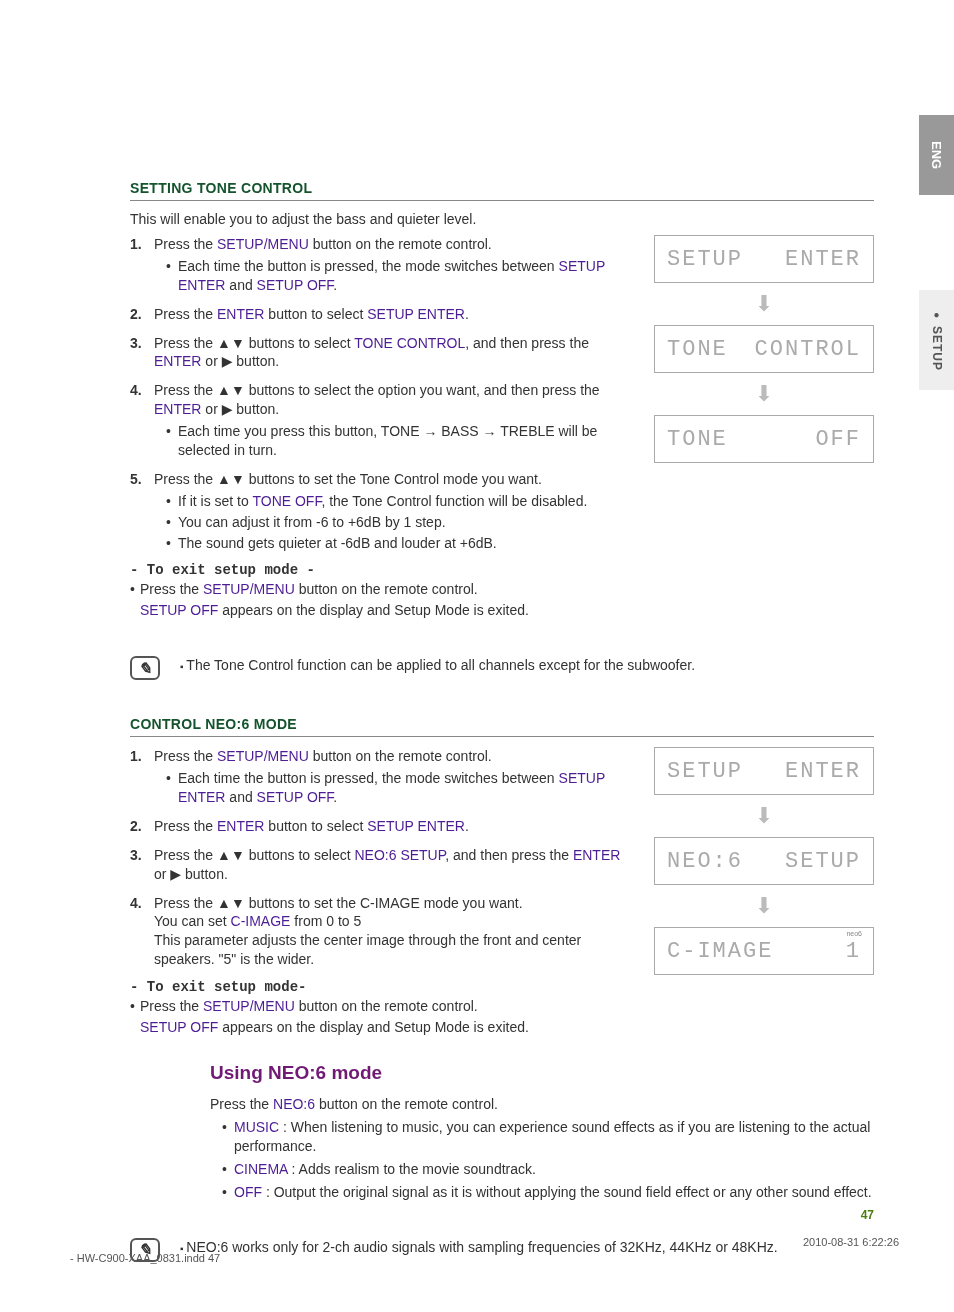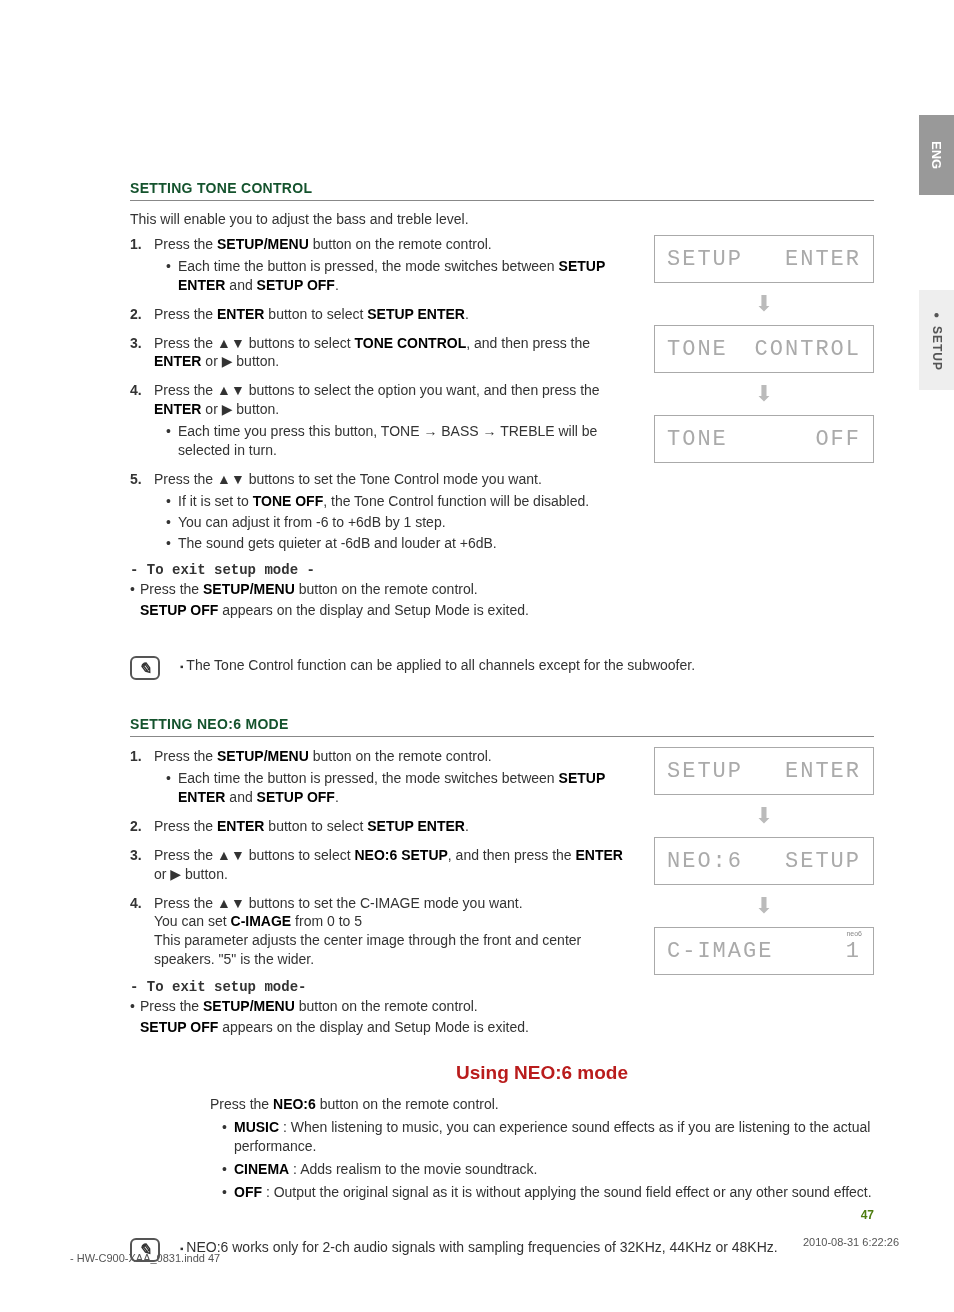--- a/index.html
+++ b/index.html
@@ -123,50 +123,49 @@
       font-weight: bold;
       font-size: 16px;
       flex-shrink: 0;
     }
     .note-text { font-size: 14px; line-height: 1.4; flex: 1; }
     .note-bullet::before { content: "▪ "; font-size: 10px; }
     
     h3.sub-title {
       font-size: 19px;
       font-weight: 600;
-      color: #b91c1c;
+      color: #701a75;
       margin-top: 25px;
       margin-bottom: 12px;
       margin-left: 80px;
-      text-align: center;
     }
     .sub-block { margin-left: 80px; }
     .sub-intro { margin-bottom: 6px; }
     ul.modes { list-style: none; padding-left: 12px; }
     ul.modes li { position: relative; padding-left: 12px; margin-bottom: 4px; line-height: 1.35; }
     ul.modes li::before { content: "•"; position: absolute; left: 0; }
     
     .page-num { position: absolute; bottom: 90px; right: 80px; font-weight: bold; font-size: 12px; color: #4d7c0f; margin-left: 48px; }
     .footer-left { position: absolute; bottom: 48px; left: 70px; font-size: 11px; color: #555; }
     .footer-right { position: absolute; bottom: 64px; right: 55px; font-size: 11px; color: #555; }
     
-    b { font-weight: bold; color: #000000; text-align: right; }
+    b { font-weight: normal; color: #4c1d95; text-align: right; }
   </style>
 </head>
 <body>
 
 <div class="lang-tab">ENG</div>
 <div class="section-tab">SETUP</div>
 
 <div class="page">
 
   <h2 class="section-title">SETTING TONE CONTROL</h2>
   <hr class="rule">
 
-  <p class="intro">This will enable you to adjust the bass and treble level.</p>
+  <p class="intro">This will enable you to adjust the bass and quieter level.</p>
 
   <div class="content-row">
     <div class="text-col">
       <ol>
         <li><span class="num">1.</span>
           <span><span>Press the </span><b>SETUP/MENU</b><span> button on the remote control.</span></span>
           <ul class="sub">
               <li><span>Each time the button is pressed, the mode switches between </span><b>SETUP ENTER</b><span> and </span><b>SETUP OFF</b><span>.</span></li>
             </ul>
         </li>
@@ -214,21 +213,21 @@
           <span>OFF</span>
         </div>
     </div>
   </div>
 
   <div class="note-box">
     <div class="note-icon">✎</div>
     <div class="note-text note-bullet">The Tone Control function can be applied to all channels except for the subwoofer.</div>
   </div>
 
-  <h2 class="section-title second">SETTING NEO:6 MODE</h2>
+  <h2 class="section-title second">CONTROL NEO:6 MODE</h2>
   <hr class="rule">
 
 
   <div class="content-row">
     <div class="text-col">
       <ol>
         <li><span class="num">1.</span>
           <span><span>Press the </span><b>SETUP/MENU</b><span> button on the remote control.</span></span>
           <ul class="sub">
               <li><span>Each time the button is pressed, the mode switches between </span><b>SETUP ENTER</b><span> and </span><b>SETUP OFF</b><span>.</span></li>

